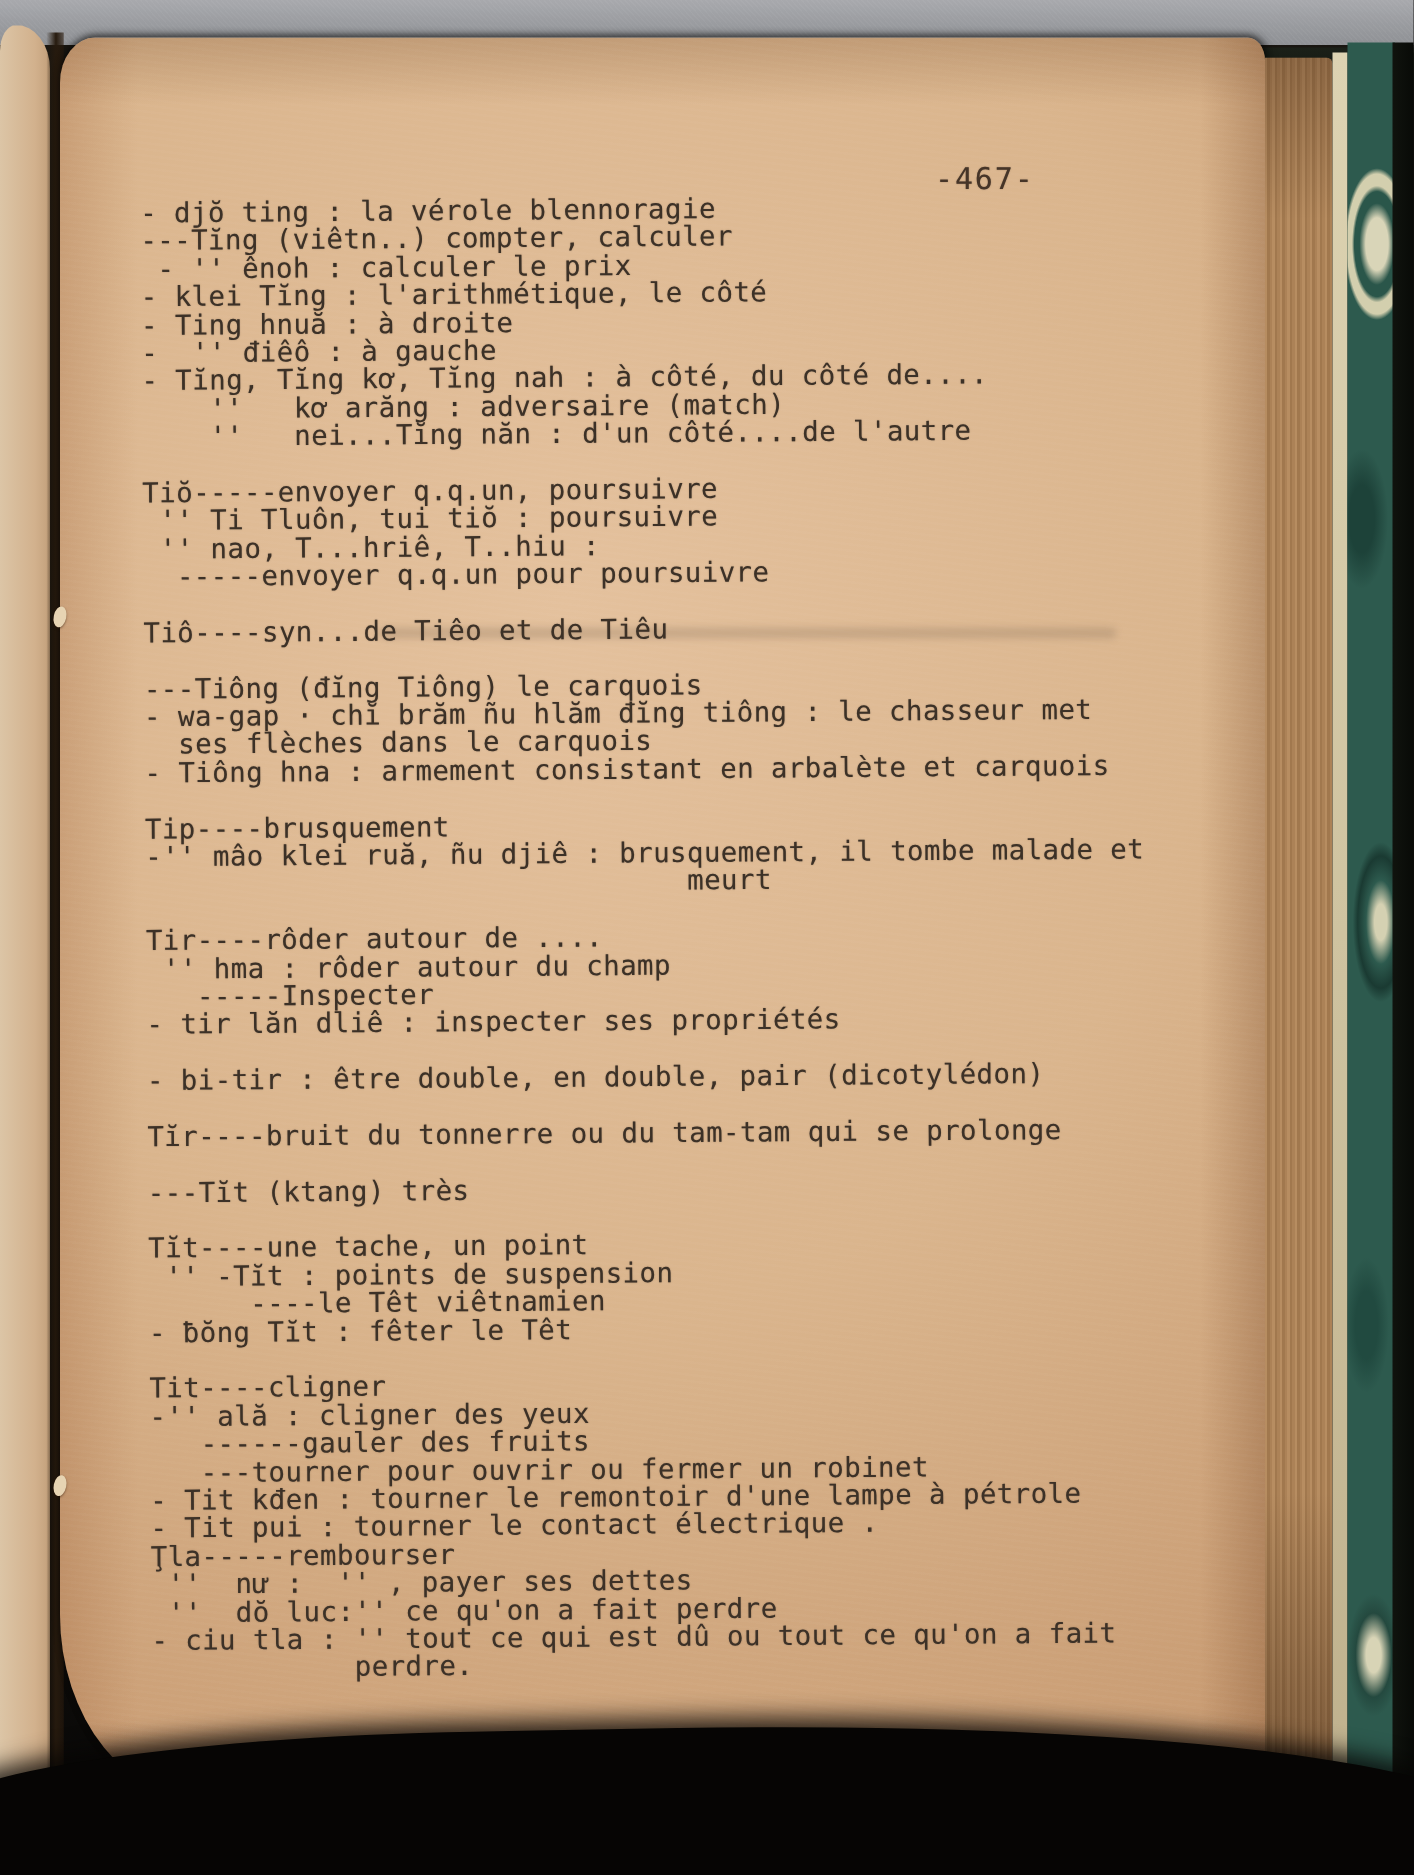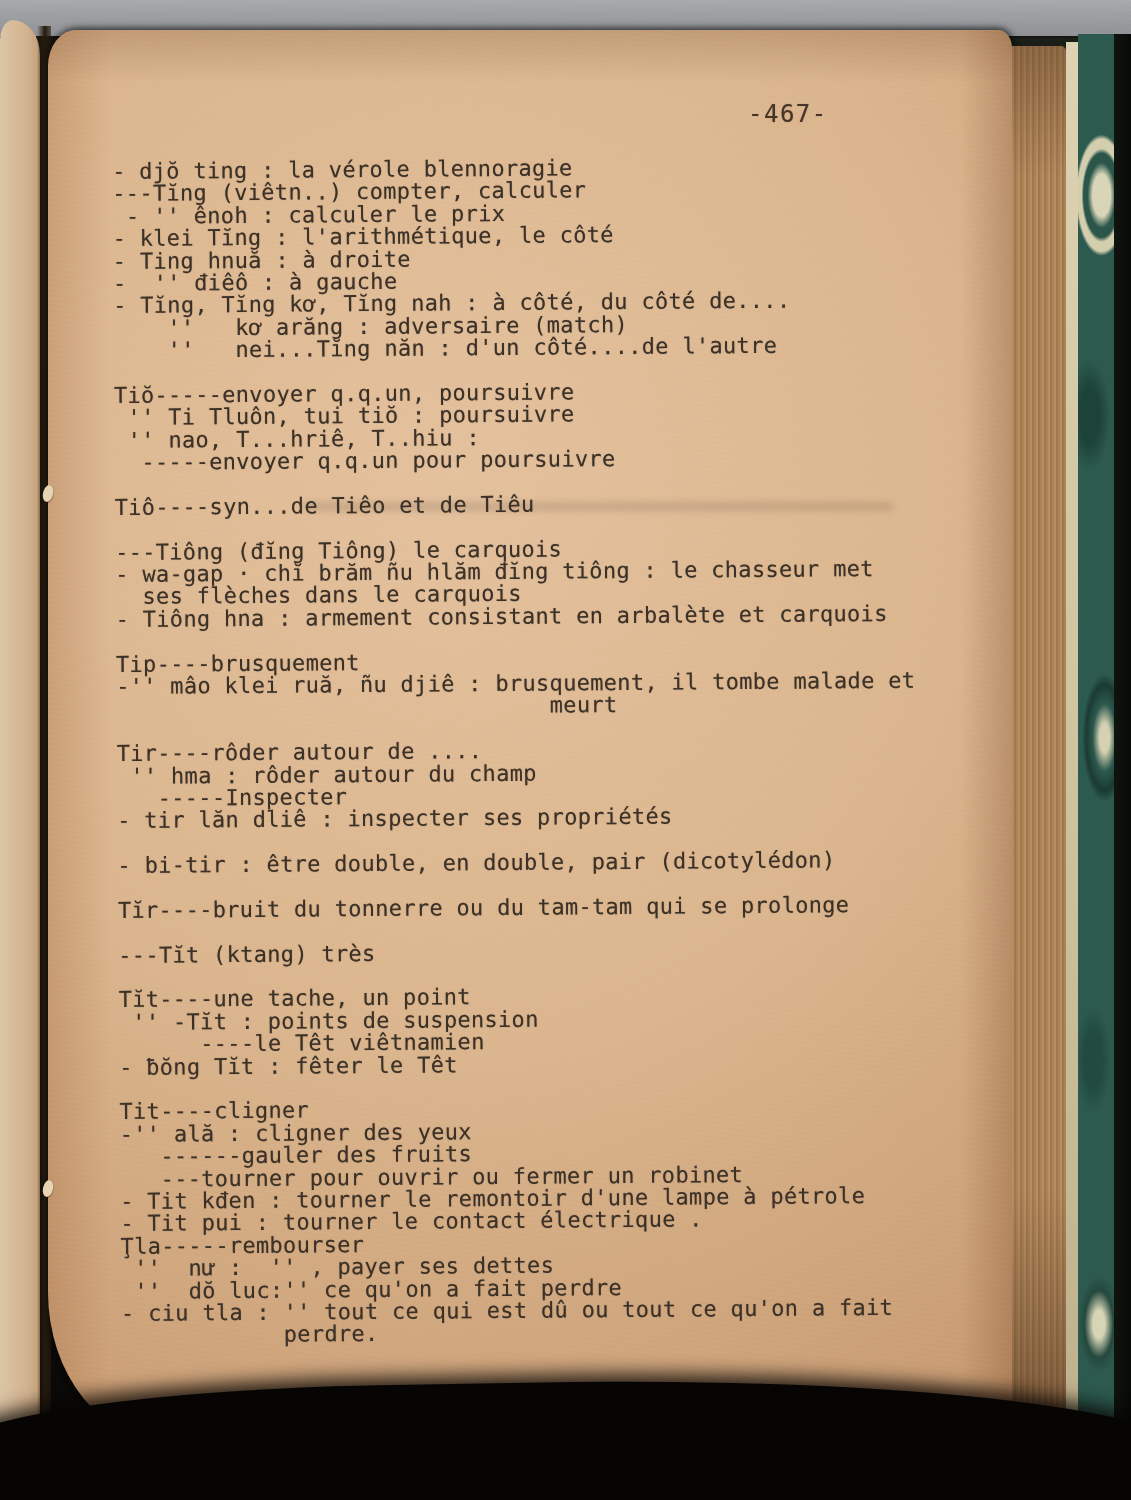--- a/index.html
+++ b/index.html
@@ -76,21 +76,21 @@
 
   
   .ghost-line{
     position:absolute;left:255px;top:472px;width:590px;height:9px;
     background:rgba(146,122,96,.32);
     border-radius:5px;
     filter:blur(3px);
   }
 
   .page-number{
-    position:absolute;left:700px;top:70px;
+    position:absolute;left:700px;top:99px;
     font-size:24px;letter-spacing:1.5px;
     color:#463528;
     text-shadow:0 0 1px rgba(70,53,40,.55);
     white-space:pre;
   }
 
   .text-layer{
     position:absolute;left:64px;top:131px;width:860px;
     transform:rotate(-0.45deg);
     transform-origin:0 0;

